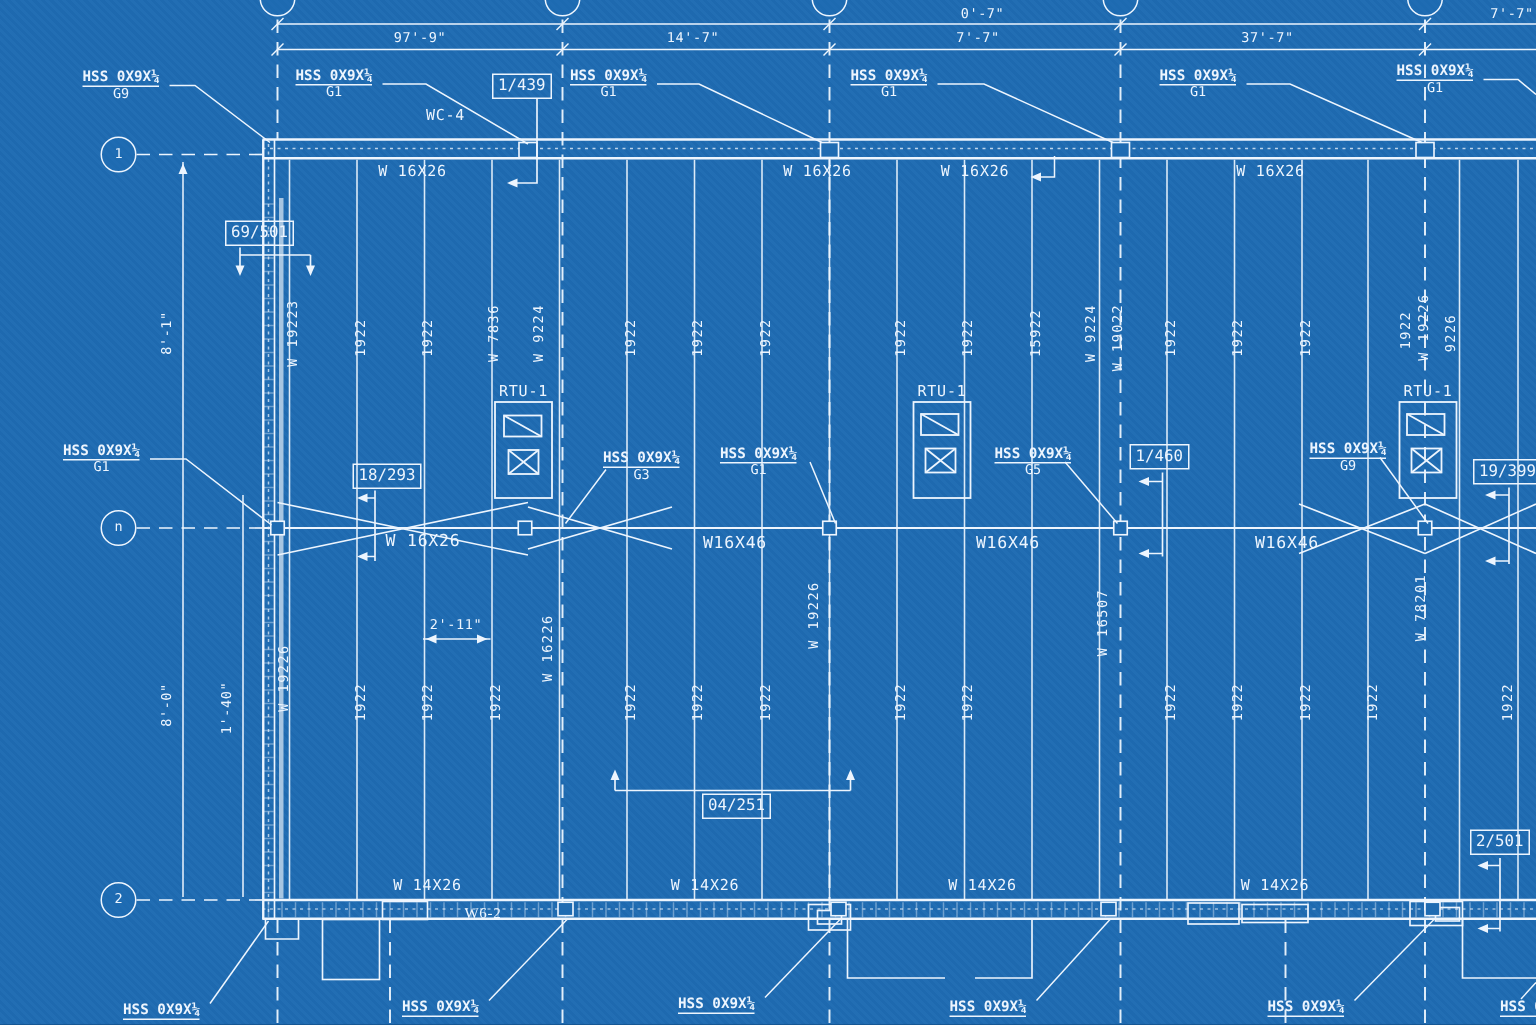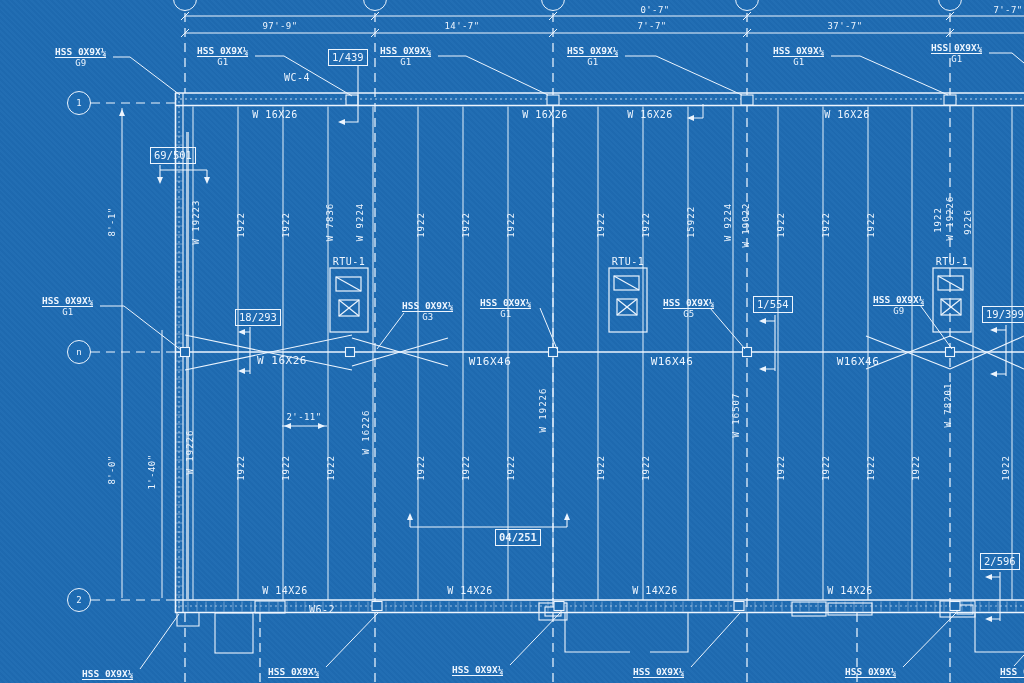--- a/index.html
+++ b/index.html
@@ -353,24 +353,24 @@
         <polyline points="1014,666 1024,655" stroke="#edf5fe" fill="none" stroke-width="1"></polyline>
       </g>
   </svg>
 
   <svg id="dynsvg" width="0" height="0" aria-hidden="true"></svg>
 
   <div id="labels">
       <div class="cbox" style="left: 328px; top: 49px;">1/439</div>
       <div class="cbox" style="left: 150px; top: 147px;">69/501</div>
       <div class="cbox" style="left: 235px; top: 309px;">18/293</div>
-      <div class="cbox" style="left: 753px; top: 296px;">1/554</div>
+      <div class="cbox" style="left: 753px; top: 296px;">1/460</div>
       <div class="cbox" style="left: 982px; top: 306px;">19/399</div>
-      <div class="cbox" style="left: 495px; top: 529px; font-weight: bold;">04/251</div>
-      <div class="cbox" style="left: 980px; top: 553px;">2/596</div>
+      <div class="cbox" style="left: 468px; top: 529px;">04/251</div>
+      <div class="cbox" style="left: 980px; top: 553px;">2/501</div>
       <div class="hss" style="left: 55px; top: 46px;"><span class="m">HSS 0X9X¼</span><div class="s">G9</div></div>
       <div class="hss" style="left: 197px; top: 45px;"><span class="m">HSS 0X9X¼</span><div class="s">G1</div></div>
       <div class="hss" style="left: 380px; top: 45px;"><span class="m">HSS 0X9X¼</span><div class="s">G1</div></div>
       <div class="hss" style="left: 567px; top: 45px;"><span class="m">HSS 0X9X¼</span><div class="s">G1</div></div>
       <div class="hss" style="left: 773px; top: 45px;"><span class="m">HSS 0X9X¼</span><div class="s">G1</div></div>
       <div class="hss" style="left: 931px; top: 42px;"><span class="m">HSS 0X9X¼</span><div class="s">G1</div></div>
       <div class="hss" style="left: 42px; top: 295px;"><span class="m">HSS 0X9X¼</span><div class="s">G1</div></div>
       <div class="hss" style="left: 402px; top: 300px;"><span class="m">HSS 0X9X¼</span><div class="s">G3</div></div>
       <div class="hss" style="left: 480px; top: 297px;"><span class="m">HSS 0X9X¼</span><div class="s">G1</div></div>
       <div class="hss" style="left: 663px; top: 297px;"><span class="m">HSS 0X9X¼</span><div class="s">G5</div></div>
@@ -395,21 +395,21 @@
       <div class="lbl" style="left: 847px; top: 109px;">W 16X26</div>
       <div class="lbl big" style="left: 282px; top: 354px;">W 16X26</div>
       <div class="lbl big" style="left: 490px; top: 355px;">W16X46</div>
       <div class="lbl big" style="left: 672px; top: 355px;">W16X46</div>
       <div class="lbl big" style="left: 858px; top: 355px;">W16X46</div>
       <div class="lbl" style="left: 285px; top: 585px;">W 14X26</div>
       <div class="lbl" style="left: 470px; top: 585px;">W 14X26</div>
       <div class="lbl" style="left: 655px; top: 585px;">W 14X26</div>
       <div class="lbl" style="left: 850px; top: 585px;">W 14X26</div>
       <div class="lbl" style="left: 277px; top: 72px; padding-left: 40px;">WC-4</div>
-      <div class="lbl" style="left: 322px; top: 604px;">W6-2</div>
+      <div class="lbl" style="left: 322px; top: 604px; font-family: Liberation Serif, serif;">W6-2</div>
       <div class="dim" style="left: 655px; top: 5px;">0'-7"</div>
       <div class="dim" style="left: 1008px; top: 5px;">7'-7"</div>
       <div class="dim" style="left: 280px; top: 21px;">97'-9"</div>
       <div class="dim" style="left: 462px; top: 21px;">14'-7"</div>
       <div class="dim" style="left: 652px; top: 21px;">7'-7"</div>
       <div class="dim" style="left: 845px; top: 21px;">37'-7"</div>
       <div class="vdim" style="left: 112px; top: 222px;">8'-1"</div>
       <div class="vdim" style="left: 112px; top: 470px;">8'-0"</div>
       <div class="vdim" style="left: 152px; top: 472px;">1'-40"</div>
       <div class="dim" style="left: 304px; top: 412px;">2'-11"</div>

